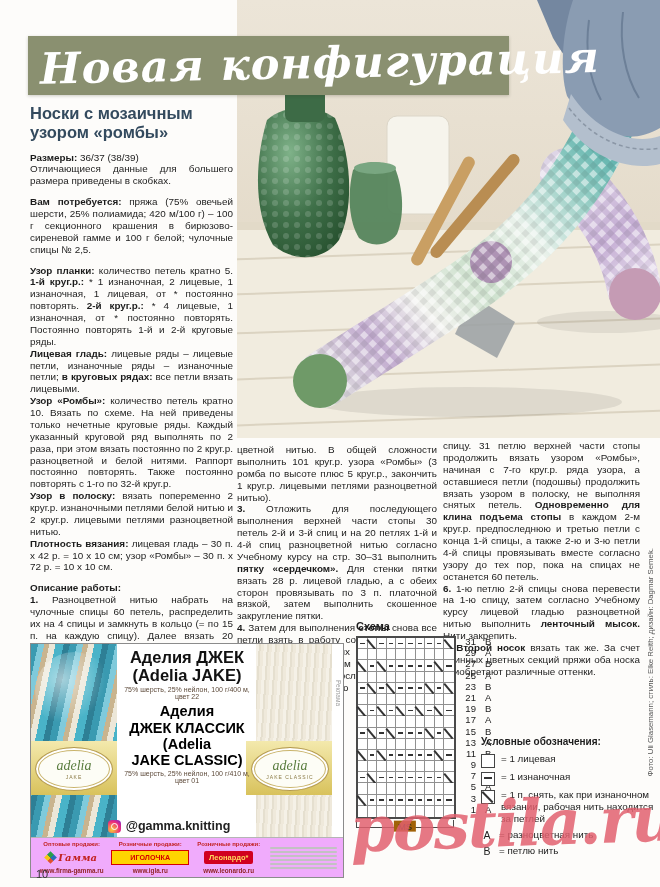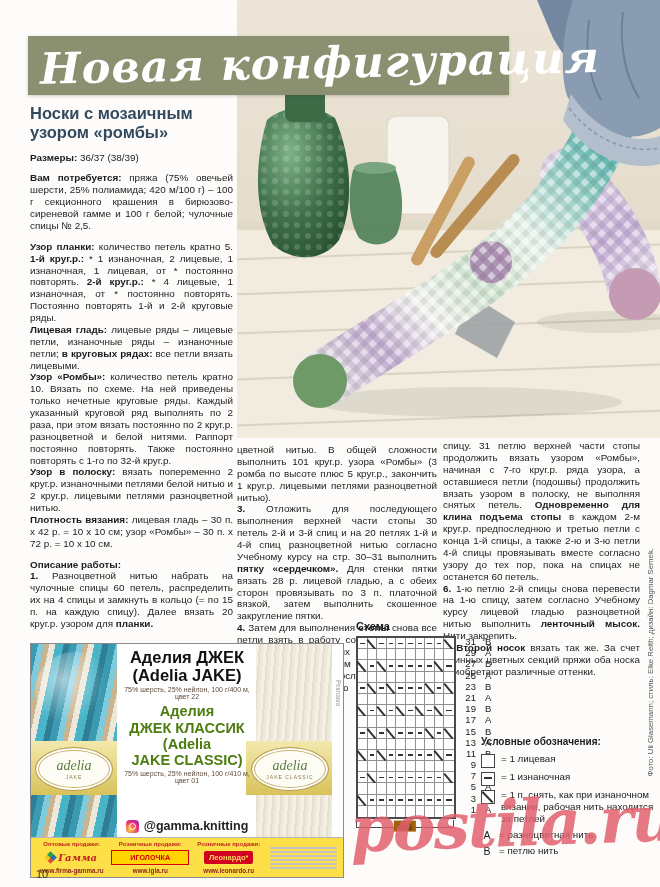--- a/index.html
+++ b/index.html
@@ -74,29 +74,29 @@
   .ad-band.left{left:0;} .ad-band.right{right:11px;}
   .adelia-oval{position:absolute;top:103px;width:76px;height:42px;border:1.5px solid #b49a4e;border-radius:50%;
       background:#fdfdf6;box-shadow:inset 0 0 0 2px #fff,inset 0 0 0 3px #c9b36a;
       display:flex;flex-direction:column;align-items:center;justify-content:center;}
   .adelia-oval.left{left:4px;} .adelia-oval.right{right:14px;}
   .adelia-script{font-family:Liberation Serif, serif;font-style:italic;color:#5a7d3f;font-size:14px;line-height:14px;}
   .adelia-cap{font-size:5px;color:#8a7a45;letter-spacing:1px;margin-top:1px;}
   .ad-center{position:absolute;left:86px;top:4px;width:140px;text-align:center;z-index:2;}
   .ad-l-big{font-weight:bold;font-size:16.5px;line-height:1.1;color:#111;}
   .ad-l-small{font-size:7px;color:#5d4a3a;margin:2px 0 3px;}
-  .ad-l-med{font-weight:bold;font-size:14.5px;line-height:1.12;color:#4d7c0f;}
-  .ad-insta{position:absolute;left:70px;top:175px;width:172px;display:flex;align-items:center;
+  .ad-l-med{font-weight:bold;font-size:14.5px;line-height:1.12;color:#000000;}
+  .ad-insta{position:absolute;left:52px;top:175px;width:172px;display:flex;align-items:center;
       justify-content:center;gap:5px;font-weight:bold;font-size:12.5px;color:#222;z-index:2;}
   .insta-icon{width:13px;height:13px;border-radius:4px;position:relative;
       background:radial-gradient(circle at 30% 75%,#f9ce34,#ee2a7b 60%,#6228d7);}
   .insta-icon::after{content:"";position:absolute;left:3px;top:3px;width:5px;height:5px;border:1.3px solid #fff;
       border-radius:50%;}
   .ad-bottom{position:absolute;left:0;bottom:0;width:100%;height:40px;border-top:1px solid #b5b5b5;
-      background:#fde047;display:flex;align-items:stretch;padding:3px 4px;box-sizing:border-box;gap:3px;z-index:3;}
+      background:#f0abfc;display:flex;align-items:stretch;padding:3px 4px;box-sizing:border-box;gap:3px;z-index:3;}
   .seller{flex:1.1;text-align:center;font-size:6px;display:flex;flex-direction:column;
       align-items:center;justify-content:space-between;}
   .seller-label{color:#c22222;font-weight:bold;font-size:6px;white-space:nowrap;}
   .seller-url{color:#8d1f1f;font-weight:bold;font-size:6.3px;white-space:nowrap;}
   .logo-gamma{display:flex;align-items:center;gap:3px;}
   .gamma-mark{width:9px;height:9px;transform:rotate(45deg);
       background:conic-gradient(#2b6cb8 0 25%,#e05030 25% 50%,#f5c518 50% 75%,#2a9d4a 75%);}
   .gamma-text{font-family:"DejaVu Serif",serif;font-style:italic;font-weight:bold;color:#c22222;font-size:10px;}
   .logo-igla{background:#ffd400;color:#d40000;font-weight:bold;font-size:7.2px;padding:2px 18px;
       border:1px solid #d40000;white-space:nowrap;}
@@ -197,21 +197,21 @@
   </svg>
 </div>
 
 <div class="banner">
   <div class="banner-text">Новая конфигурация</div>
 </div>
 
 <div class="col" id="left-col">
   <h1 class="article-heading">Носки с мозаичным узором «ромбы»</h1>
   <div>
-      <p><b>Размеры:</b><span> 36/37 (38/39)</span><br></p>
+      <p><b>Размеры:</b><span> 36/37 (38/39)</span><br><span>Отличающиеся данные для большего размера приведены в скобках.</span></p>
       <p class="gap"><b>Вам потребуется:</b><span> пряжа (75% овечьей шерсти, 25% полиамида; 420 м/100 г) – 100 г секционного крашения в бирюзово-сиреневой гамме и 100 г белой; чулочные спицы № 2,5.</span></p>
       <p class="gap"><b>Узор планки:</b><span> количество петель кратно 5. </span><b>1-й круг.р.:</b><span> * 1 изнаночная, 2 лицевые, 1 изнаночная, 1 лицевая, от * постоянно повторять. </span><b>2-й круг.р.:</b><span> * 4 лицевые, 1 изнаночная, от * постоянно повторять. Постоянно повторять 1-й и 2-й круговые ряды.</span></p>
       <p><b>Лицевая гладь:</b><span> лицевые ряды – лицевые петли, изнаночные ряды – изнаночные петли; </span><b>в круговых рядах:</b><span> все петли вязать лицевыми.</span></p>
       <p><b>Узор «Ромбы»:</b><span> количество петель кратно 10. Вязать по схеме. На ней приведены только нечетные круговые ряды. Каждый указанный круговой ряд выполнять по 2 раза, при этом вязать постоянно по 2 круг.р. разноцветной и белой нитями. Раппорт постоянно повторять. Также постоянно повторять с 1-го по 32-й круг.р.</span></p>
       <p><b>Узор в полоску:</b><span> вязать попеременно 2 круг.р. изнаночными петлями белой нитью и 2 круг.р. лицевыми петлями разноцветной нитью.</span></p>
       <p><b>Плотность вязания:</b><span> лицевая гладь – 30 п. х 42 р. = 10 х 10 см; узор «Ромбы» – 30 п. х 72 р. = 10 х 10 см.</span></p>
       <p class="gap"><b>Описание работы:</b></p>
       <p><b>1.</b><span> Разноцветной нитью набрать на чулочные спицы 60 петель, распределить их на 4 спицы и замкнуть в кольцо (= по 15 п. на каждую спицу). Далее вязать 20 круг.р. узором для </span><b>планки.</b></p>
     </div>
 </div>

